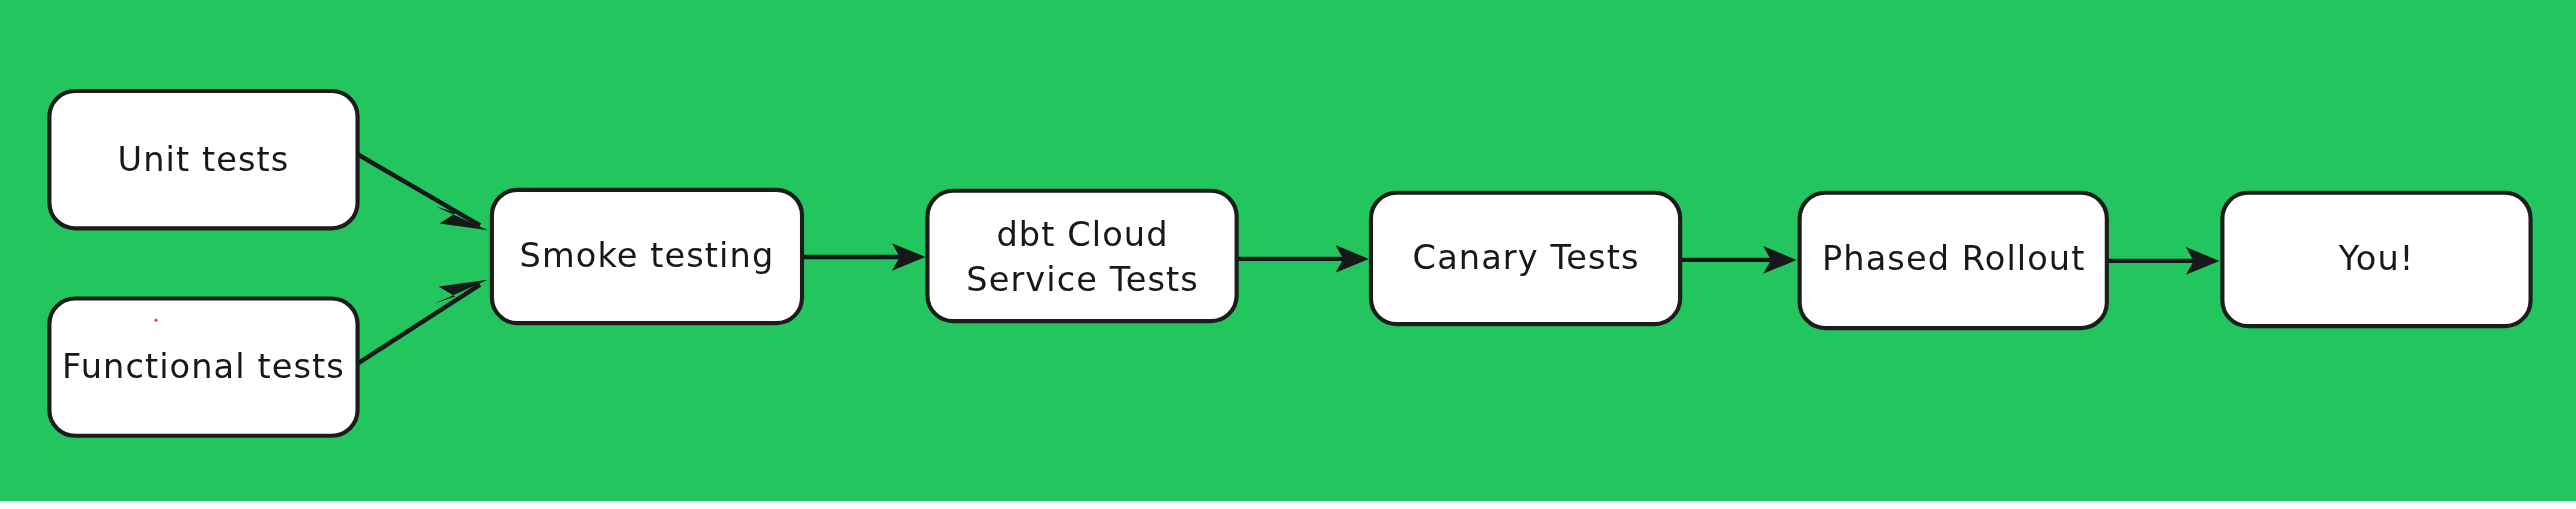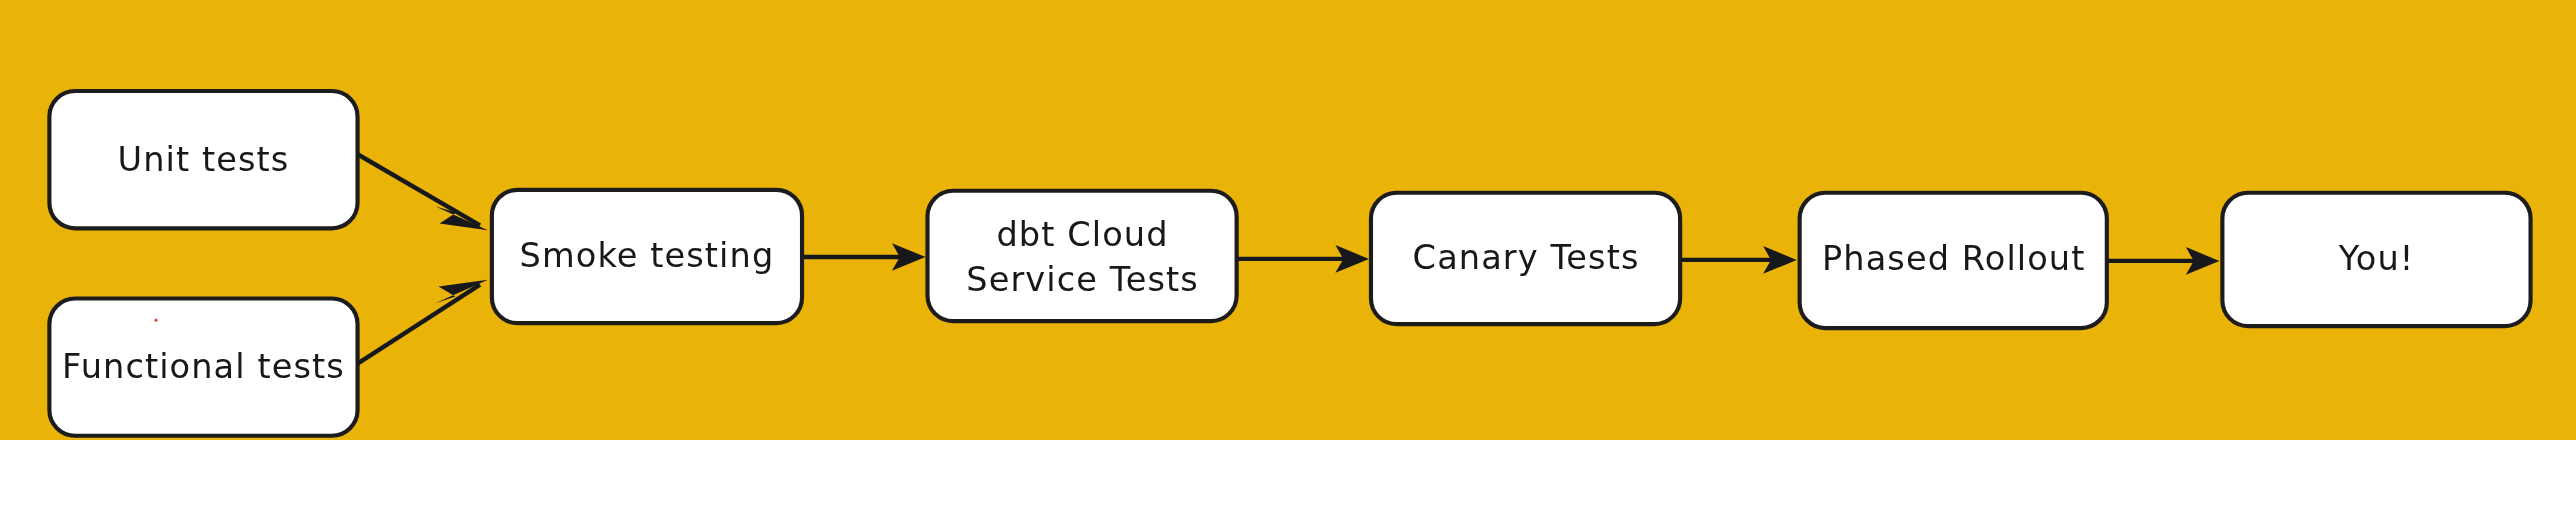--- a/index.html
+++ b/index.html
@@ -9,22 +9,22 @@
   }
   body {
     width: 2576px;
     height: 510px;
     overflow: hidden;
     font-family: "DejaVu Sans", sans-serif;
   }
   #diagram-root {
     position: relative;
     width: 2576px;
-    height: 440px;
-    background: #eab308;
+    height: 501px;
+    background: #22c55e;
   }
   #diagram-svg {
     position: absolute;
     top: 0;
     left: 0;
     width: 2576px;
     height: 510px;
   }
   .node-box {
     fill: #ffffff;

